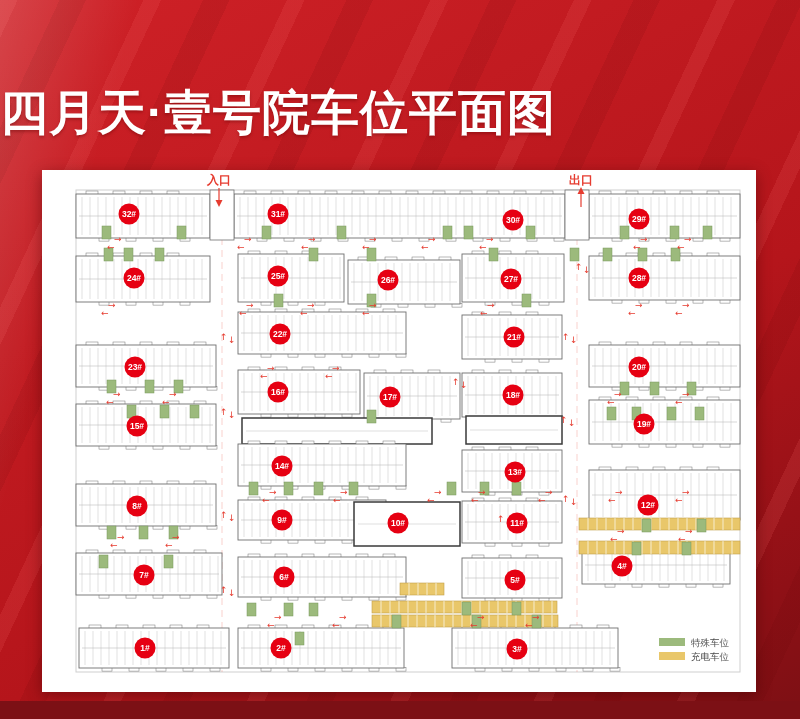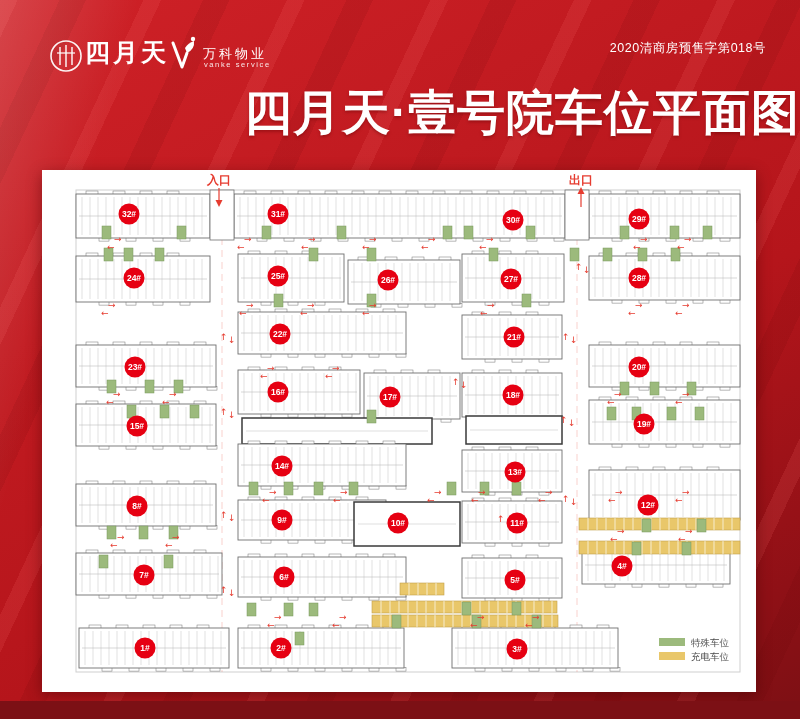--- a/index.html
+++ b/index.html
@@ -17,54 +17,36 @@
   .seal{position:absolute;left:49px;top:39px;}
   .brand-primary{
     position:absolute;left:85px;top:36px;color:#fff;font-size:25px;font-weight:bold;
     font-family:"DejaVu Serif","Liberation Serif",serif;letter-spacing:3px;white-space:nowrap;
   }
   .vslogo{position:absolute;left:170px;top:35px;}
   .brand-cn{position:absolute;left:203px;top:45px;color:#fff;font-size:13px;letter-spacing:3px;white-space:nowrap;}
   .brand-en{position:absolute;left:204px;top:60px;color:#fff;font-size:7.5px;letter-spacing:1.6px;opacity:.9;white-space:nowrap;}
   .permit{position:absolute;right:34px;top:40px;color:#fff;font-size:12.5px;letter-spacing:.5px;white-space:nowrap;}
   .title{
-    position:absolute;left:0;top:84px;width:100%;text-align:right;color:#fff;
+    position:absolute;left:0;top:84px;width:100%;text-align:left;color:#fff;
     font-size:48px;font-weight:900;letter-spacing:1px;margin:0;line-height:1.2;
     text-shadow:0 2px 3px rgba(90,0,0,.35);white-space:nowrap;
   }
   .panel{
     position:absolute;left:42px;top:170px;width:714px;height:522px;background:#fff;
     box-shadow:0 4px 14px rgba(60,0,0,.45);
   }
   .panel svg{display:block;}
   .footstrip{position:absolute;left:0;bottom:0;width:100%;height:18px;background:#7c1015;}
 </style>
 </head>
 <body>
 
 <div class="stage">
 
-  <div class="hdr">
-    <svg class="seal" width="34" height="34" viewBox="0 0 34 34">
-      <circle cx="17" cy="17" r="15" fill="none" stroke="#ffffff" stroke-width="1.6" opacity=".95"></circle>
-      <line x1="11" y1="8" x2="11" y2="26" stroke="#fff" stroke-width="1.4"></line>
-      <line x1="17" y1="6" x2="17" y2="28" stroke="#fff" stroke-width="1.4"></line>
-      <line x1="23" y1="8" x2="23" y2="26" stroke="#fff" stroke-width="1.4"></line>
-      <line x1="8" y1="14" x2="26" y2="14" stroke="#fff" stroke-width="1.2"></line>
-    </svg>
-    <div class="brand-primary">四月天</div>
-    <svg class="vslogo" width="30" height="36" viewBox="0 0 30 36">
-      <path d="M3 8 L12 32 L17 18" fill="none" stroke="#fff" stroke-width="3" stroke-linecap="round" stroke-linejoin="round"></path>
-      <path d="M17 18 Q25 14 24 6 Q18 8 15 13" fill="#fff"></path>
-      <circle cx="23" cy="4" r="2.2" fill="#fff"></circle>
-    </svg>
-    <div class="brand-cn">万科物业</div>
-    <div class="brand-en">vanke service</div>
-    <div class="permit">2020清商房预售字第018号</div>
-  </div>
 
   <h1 class="title">四月天·壹号院车位平面图</h1>
 
   <div class="panel">
     <svg width="714" height="522" viewBox="0 0 714 522">
         <rect x="34" y="20" width="664" height="482" fill="none" stroke="#cfcfcf" stroke-width="1"></rect>
         <line x1="180" y1="20" x2="180" y2="502" stroke="#e63c30" stroke-width="0.6" stroke-dasharray="7 5" opacity="0.4"></line>
         <line x1="535" y1="20" x2="535" y2="502" stroke="#e63c30" stroke-width="0.6" stroke-dasharray="7 5" opacity="0.4"></line>
         <g>
           <rect x="44" y="21" width="12" height="3.4" fill="#fff" stroke="#6f6f6f" stroke-width="0.5"></rect>

